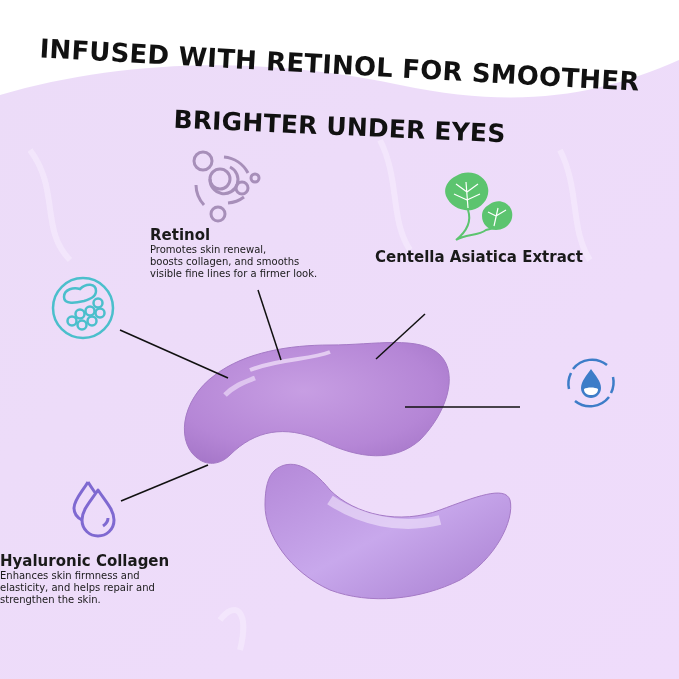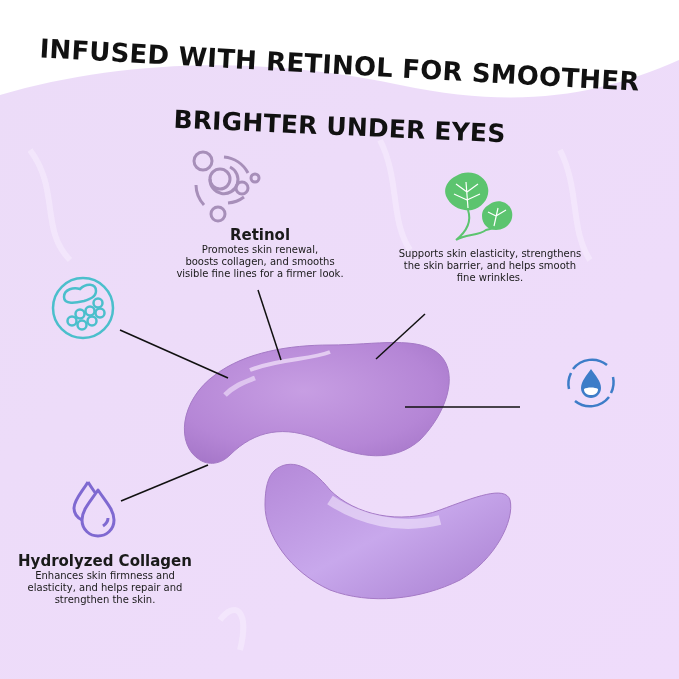--- a/index.html
+++ b/index.html
@@ -2,21 +2,21 @@
 <html><head>
 <meta charset="utf-8">
 <style>
   html,body{margin:0;padding:0;}
   body{width:679px;height:679px;overflow:hidden;background:#ffffff;font-family:"DejaVu Sans","Liberation Sans",sans-serif;}
   .stage{position:relative;width:679px;height:679px;overflow:hidden;background:#ffffff;}
   .bg-svg{position:absolute;left:0;top:0;width:679px;height:679px;}
   .title{position:absolute;left:0;width:679px;text-align:center;font-family:"DejaVu Sans",sans-serif;font-weight:bold;color:#111;letter-spacing:0.2px;}
   .title-1{top:50px;font-size:26px;transform:rotate(3.2deg);transform-origin:center;}
   .title-2{top:112px;font-size:25px;left:0;transform:rotate(2.5deg);}
-  .block{position:absolute;text-align:center;color:#1a1a1a;}
+  .block{position:absolute;text-align:left;color:#1a1a1a;}
   .block .h{font-family:"DejaVu Sans",sans-serif;font-weight:bold;font-size:15px;line-height:18px;color:#1a1a1a;}
   .block .d{font-family:"DejaVu Sans",sans-serif;font-size:10px;line-height:12px;color:#1a1a1a;white-space:pre-line;}
   .icon{position:absolute;}
   .leader{position:absolute;left:0;top:0;width:679px;height:679px;pointer-events:none;}
 </style>
 </head>
 <body>
 
 <div class="stage">
 
@@ -99,23 +99,21 @@
     </g>
     <g stroke="#ffffff" stroke-width="1.2" fill="none">
       <path d="M30,38 L28,12 M29,22 L18,14 M29,22 L40,14 M29,30 L16,24 M29,30 L42,24"></path>
       <path d="M56,56 L60,38 M58,46 L50,42 M58,46 L68,40"></path>
     </g>
     <g stroke="#5cc46f" stroke-width="2" fill="none">
       <path d="M30,40 C34,52 28,62 18,70 C28,64 40,66 48,60 L56,58"></path>
     </g>
   </svg>
   <div class="block" style="left:375px;top:248px;width:230px;">
-    <div class="d">Supports skin elasticity, strengthens
-the skin barrier, and helps smooth
-fine wrinkles.</div>
+    <div class="h">Centella Asiatica Extract</div>
   </div>
 
   <svg class="icon" style="left:50px;top:275px;" width="66" height="66" viewBox="0 0 66 66">
     <g stroke="#4bbfcc" stroke-width="2.5" fill="none">
       <circle cx="33" cy="33" r="30"></circle>
       <path d="M14,22 C14,14 24,12 30,14 C36,8 46,8 46,16 C46,22 40,24 34,26 C26,28 14,30 14,22 Z"></path>
       <circle cx="22" cy="46" r="4.5"></circle>
       <circle cx="32" cy="50" r="4.5"></circle>
       <circle cx="42" cy="46" r="4.5"></circle>
       <circle cx="30" cy="39" r="4.5"></circle>
@@ -138,19 +136,19 @@
 
   <svg class="icon" style="left:68px;top:478px;" width="56" height="64" viewBox="0 0 56 64">
     <g stroke="#7f69d1" stroke-width="3" fill="none" stroke-linejoin="round">
       <path d="M20,4 C14,14 6,22 6,30 C6,36 10,40 14,42"></path>
       <path d="M20,4 C23,9 26,13 28,16"></path>
       <path d="M30,12 C38,24 46,32 46,42 C46,52 38,58 30,58 C22,58 14,52 14,42 C14,32 22,24 30,12 Z"></path>
       <path d="M35,48 C38,46 40,44 40,40"></path>
     </g>
   </svg>
   <div class="block" style="left:0px;top:552px;width:210px;">
-    <div class="h">Hydrolyzed Collagen</div>
+    <div class="h">Hyaluronic Collagen</div>
     <div class="d">Enhances skin firmness and
 elasticity, and helps repair and
 strengthen the skin.</div>
   </div>
 
 </div>
 
 </body></html>

